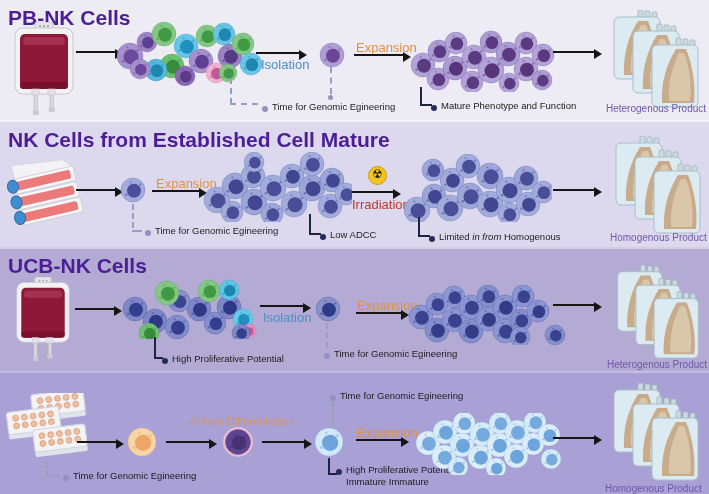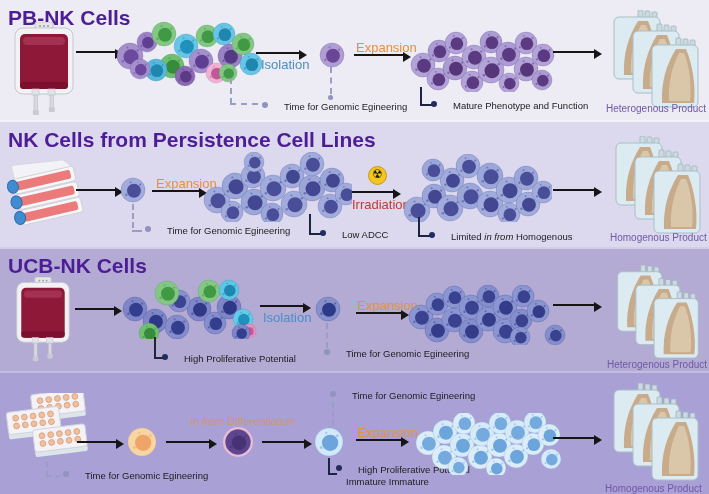--- a/index.html
+++ b/index.html
@@ -14,21 +14,21 @@
   .arrow{position:absolute;height:0;border-top:2.4px solid #151515}
   .arrow:after{content:"";position:absolute;right:-7px;top:-3.9px;width:0;height:0;
                border-top:5px solid transparent;border-bottom:5px solid transparent;
                border-left:8px solid #151515}
   .step{position:absolute;font-size:13px;white-space:nowrap}
   .isolation{color:#4a8ec6}
   .expansion{color:#e2913f}
   .irradiation{color:#c23a30}
   .diff{opacity:.8;font-size:11px}
   .lbl{position:absolute;font-size:9.5px;color:#1b1b1b;white-space:nowrap;
-       display:flex;align-items:flex-start;gap:16px;line-height:1}
+       display:flex;align-items:flex-end;gap:4px;line-height:1}
   .lbl .dot{width:6px;height:6px;border-radius:50%;background:#222d5e;flex:none}
   .lbl .dot.gray{background:#8f93bd}
   .minidot{position:absolute;width:5px;height:5px;border-radius:50%;background:#8f93bd}
   .dashv{position:absolute;width:0;border-left:2px dashed #9a9ec4}
   .dashh{position:absolute;height:0;border-top:2px dashed #9a9ec4}
   .solidv{position:absolute;width:0;border-left:2px solid #1c2440}
   .solidh{position:absolute;height:0;border-top:2px solid #1c2440}
   .product{position:absolute;font-size:10px;color:#6f58a8;white-space:nowrap}
   .rad{position:absolute;width:17px;height:17px;border-radius:50%;background:#f5c51d;
        border:1px solid #c79c14;color:#1a1a1a;font-size:12px;line-height:15px;text-align:center}
@@ -312,21 +312,21 @@
       <span>Mature Phenotype and Function</span>
     </div>
     <div class="arrow" style="left:553px;top:51px;width:42px"></div>
     <svg class="art" style="left:608px;top:10px" width="92" height="98" viewBox="0 0 92 98">
         <use href="#def-productbags"></use>
       </svg>
     <div class="product" style="left:606px;top:103px">Heterogenous Product</div>
   </section>
 
   <section class="row r2">
-    <div class="title" style="left:8px;top:6px">NK Cells from Persistence Cell Lines</div>
+    <div class="title" style="left:8px;top:6px">NK Cells from Established Cell Mature</div>
     <svg class="art" style="left:6px;top:22px" width="84" height="88" viewBox="0 0 84 88">
         <use href="#def-flasks"></use>
       </svg>
     <div class="arrow" style="left:76px;top:67px;width:40px"></div>
     <svg class="art" style="left:120px;top:55px" width="26" height="26" viewBox="0 0 26 26">
       <g>
           <circle cx="13" cy="13" r="12" fill="#a2acdc" stroke="#4a4e99" stroke-opacity="0.25" stroke-width="1"></circle>
           <circle cx="13.96" cy="13.72" r="6.959999999999999" fill="#4a4e99"></circle>
           <circle cx="6.3999999999999995" cy="17.8" r="1.2000000000000002" fill="#4a4e99" opacity="0.55"></circle>
           <circle cx="20.2" cy="7.6" r="1.08" fill="#4a4e99" opacity="0.55"></circle>

